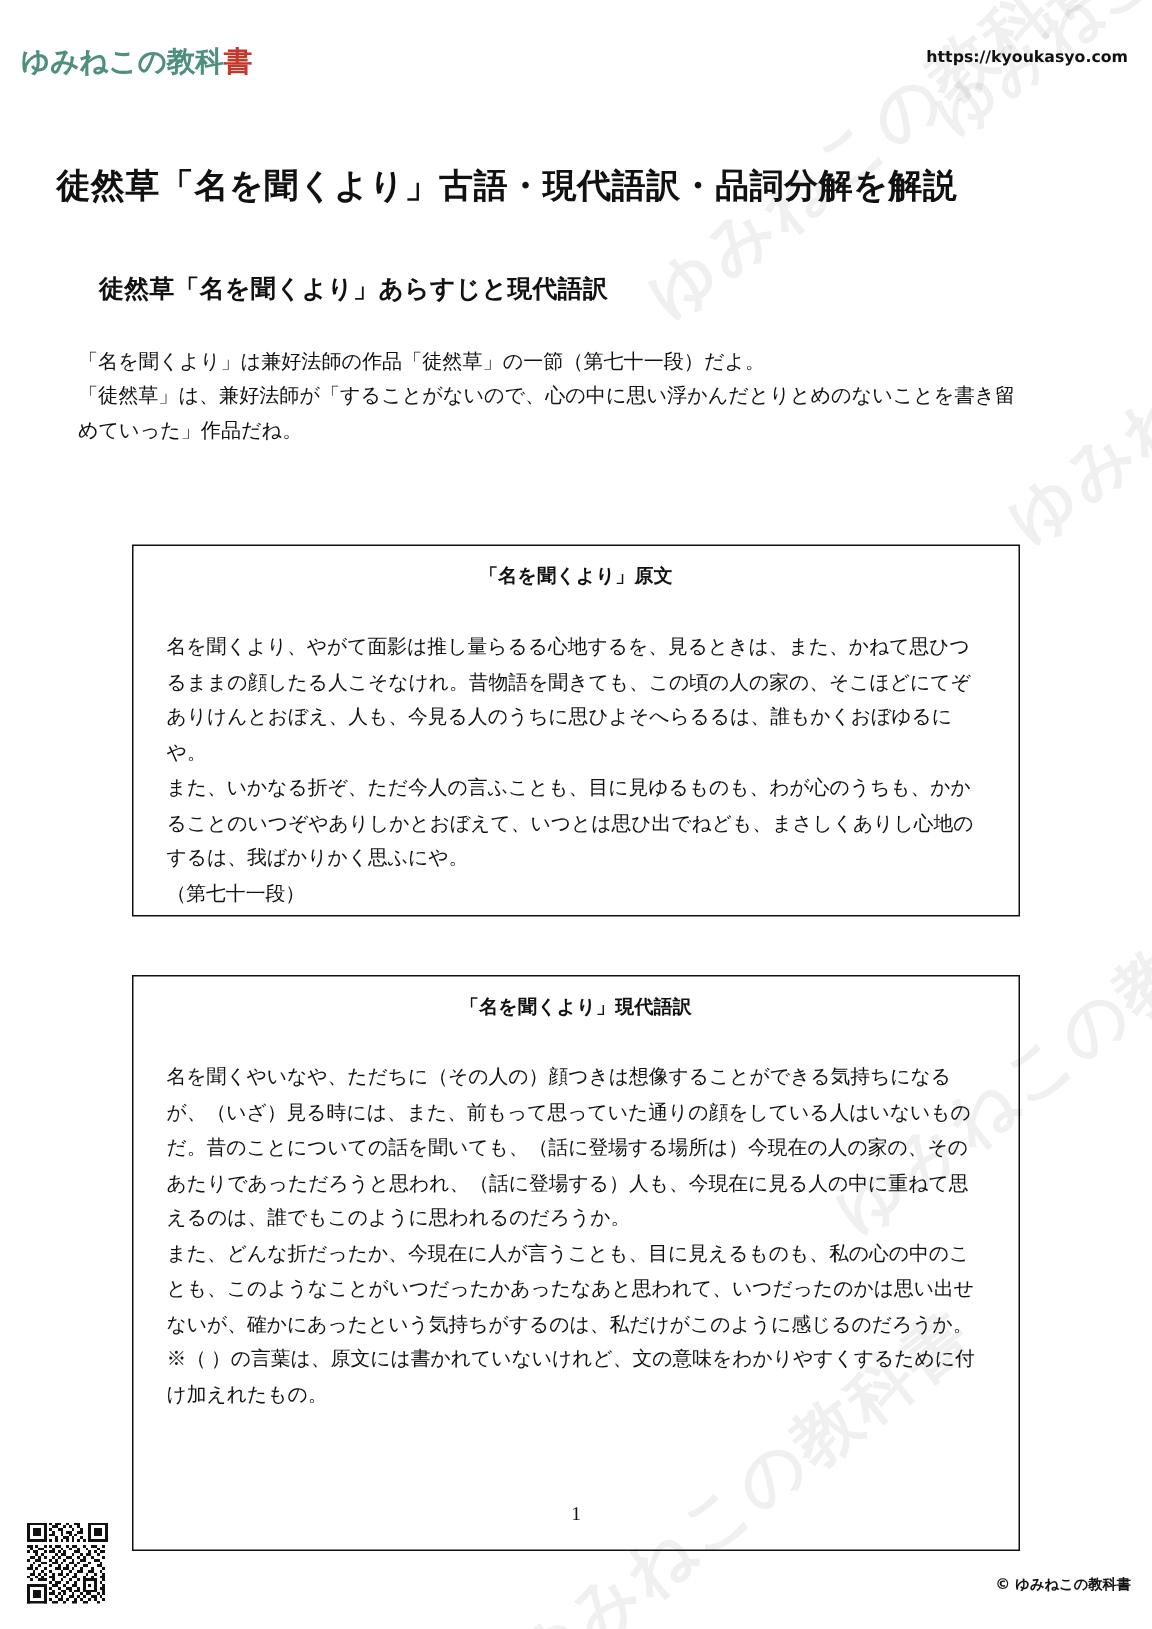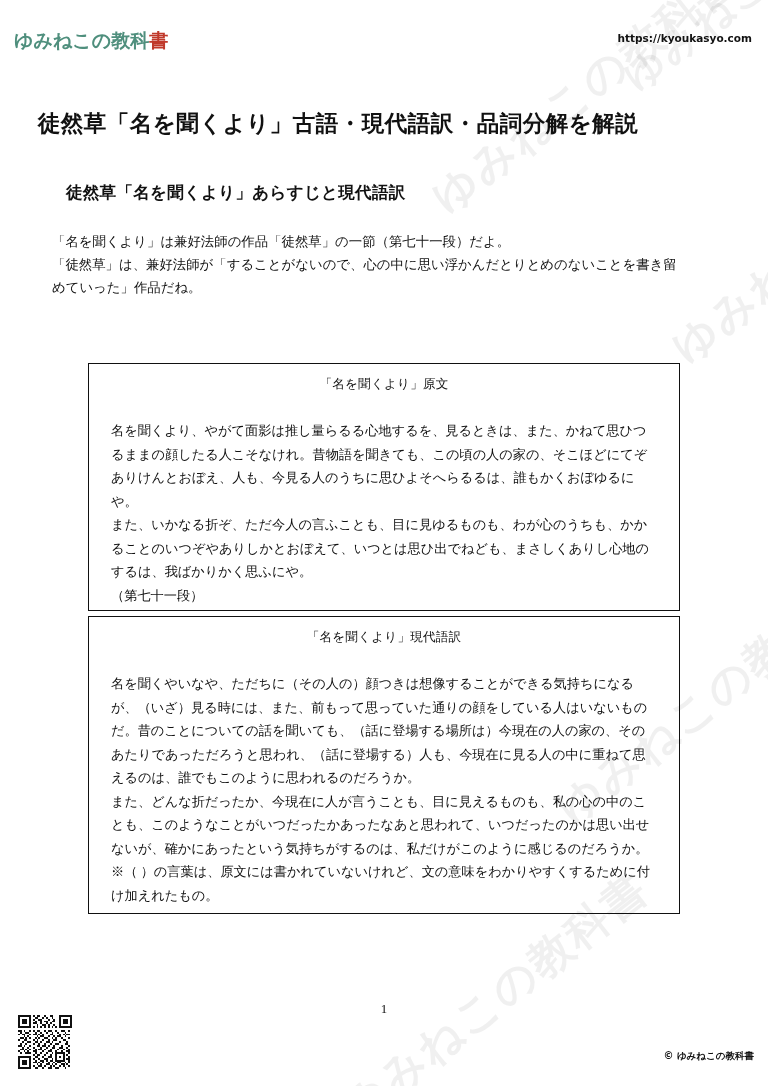--- a/index.html
+++ b/index.html
@@ -138,27 +138,27 @@
   .quote-box {
     position: absolute;
     left: 88px;
     width: 592px;
     border: 1.4px solid #111;
     background: transparent;
     box-sizing: border-box;
     z-index: 2;
   }
   .box-original { top: 363px; height: 248px; }
-  .box-modern   { top: 616px; height: 298px; }
+  .box-modern   { top: 650px; height: 384px; }
 
   .box-title {
     text-align: center;
     font-family: "DejaVu Sans", sans-serif;
     font-size: 12.6px;
-    font-weight: 400;
+    font-weight: 700;
     color: #111;
     padding-top: 12px;
     letter-spacing: 0.2px;
   }
   .box-body {
     padding: 26px 22px 0 22px;
     font-family: Liberation Serif, serif;
     font-size: 13.2px;
     line-height: 23.5px;
     color: #111;

